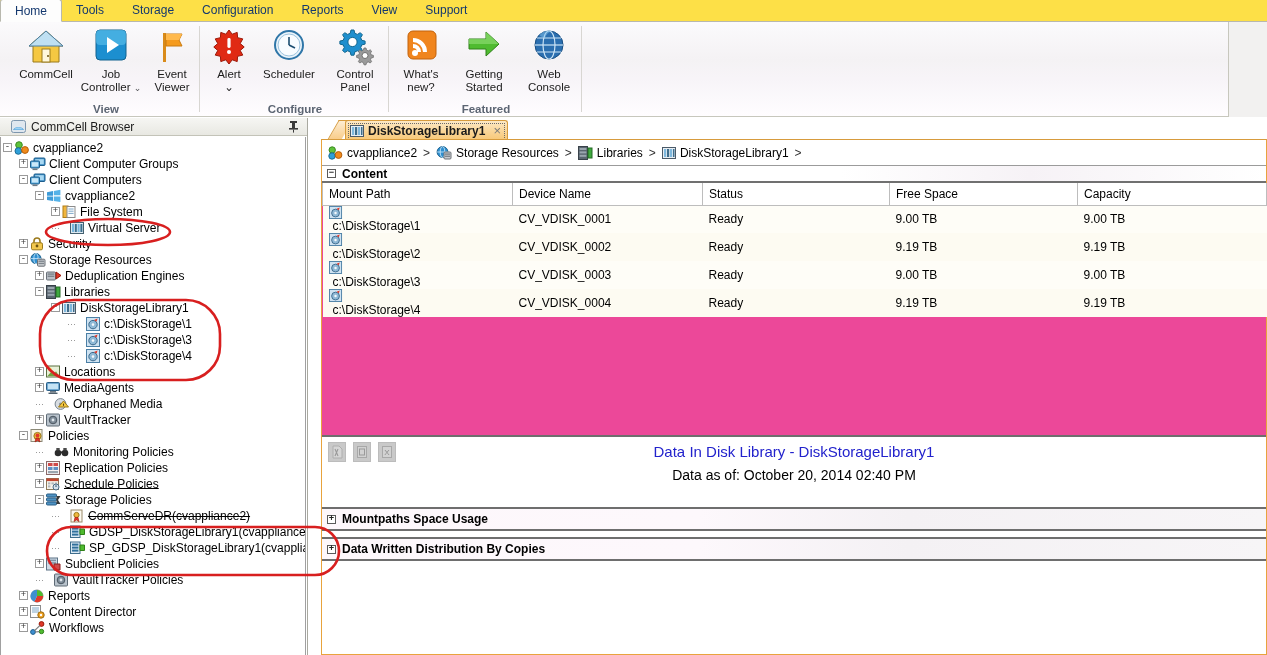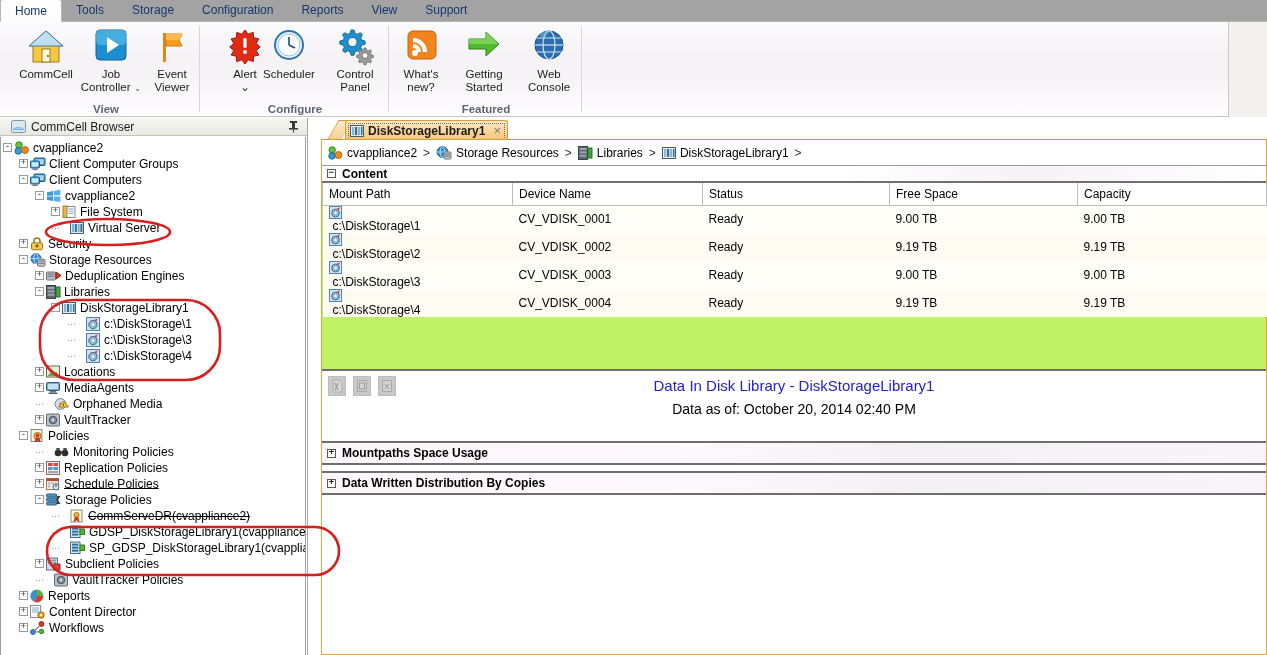--- a/index.html
+++ b/index.html
@@ -21,21 +21,21 @@
   }
   .titlestrip-notch {
     position: absolute; left: 476px; top: 0; width: 10px; height: 7px;
     background: #e9e9e4;
     transform: skewX(-38deg);
   }
 
   
   .ribbon-tabbar {
     position: absolute; left: 0; top: 0; width: 1267px; height: 22px;
-    background: #a3a3a3;
+    background: #fde047;
     border-bottom: 1px solid #b8b8ae;
   }
   .rtab {
     position: relative; float: left; height: 22px; line-height: 21px;
     padding: 0 14px; font-size: 12px; color: #14386e; cursor: default;
     white-space: nowrap;
   }
   .rtab.active {
     background: #fdfdfd;
     border: 1px solid #b8b8ae; border-bottom: 1px solid #fdfdfd;
@@ -176,21 +176,21 @@
   table.grid td {
     height: 18px; font-size: 12px; padding: 0 6px; color: #000;
     border: none;
   }
   table.grid tr.datarow td { background: #fdfbf2; }
   table.grid tr.datarow:nth-child(odd) td { background: #fefdf7; }
   td.mp { padding-left: 5px; }
   td.mp span.lbl { vertical-align: middle; margin-left: 4px; }
 
   .gridwrap {
-    position: relative; height: 188px; background: #bef264;
+    position: relative; height: 254px; background: #ec4899;
     border-bottom: 2px solid #6e6e6e;
   }
 
   .report {
     position: relative; height: 72px; background: #fff;
     border-bottom: 2px solid #6e6e6e;
   }
   .exp-icons { position: absolute; left: 6px; top: 5px; display: flex; gap: 7px; }
   .exp-btn {
     width: 18px; height: 20px; background: #c9c9c9;
@@ -265,21 +265,21 @@
           </svg>
         </span>
         <span class="lbl">Event</span>
         <span class="lbl">Viewer</span>
       </div>
       <div class="gsep"></div>
       <div class="glabel">View</div>
     </div>
 
     <div class="rgroup" style="left:189px; width:188px;">
-      <div class="ritem" style="left:16px; width:56px;">
+      <div class="ritem" style="left:0; width:56px;">
         <span class="ic">
           <svg width="38" height="40" viewBox="0 0 38 40">
             <path d="M19 4 l3.2 4.2 5-1.8 .4 5.3 5.2 1.2 -2.6 4.6 4 3.5 -4 3.5 2.6 4.6 -5.2 1.2 -.4 5.3 -5-1.8 -3.2 4.2 -3.2-4.2 -5 1.8 -.4-5.3 -5.2-1.2 2.6-4.6 -4-3.5 4-3.5 -2.6-4.6 5.2-1.2 .4-5.3 5 1.8 z" fill="#e02a14" stroke="#9c1808"></path>
             <rect x="17.4" y="12" width="3.2" height="10" rx="1.4" fill="#fff"></rect>
             <circle cx="19" cy="26" r="2" fill="#fff"></circle>
           </svg>
         </span>
         <span class="lbl">Alert</span>
         <span class="lbl chev">⌄</span>
       </div>

